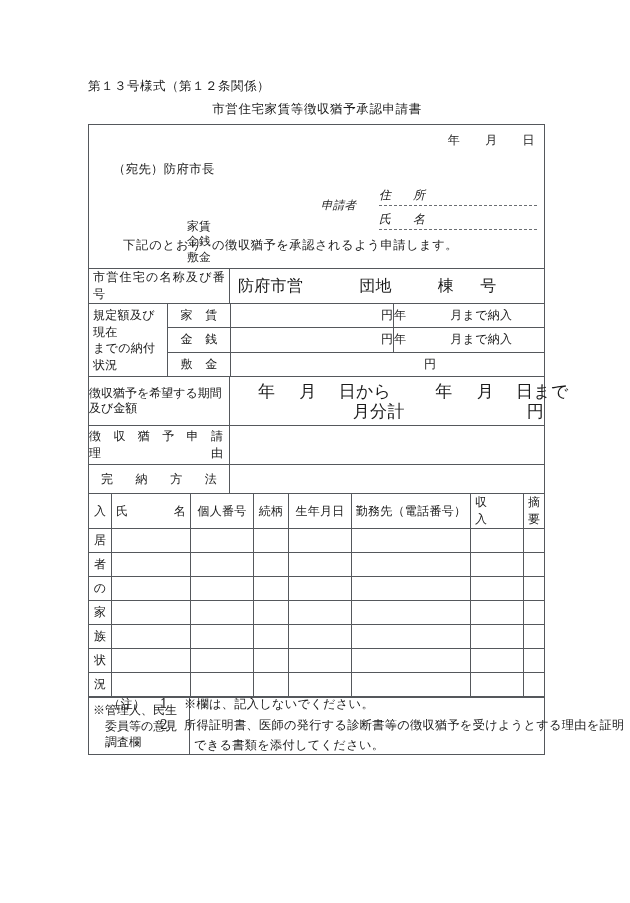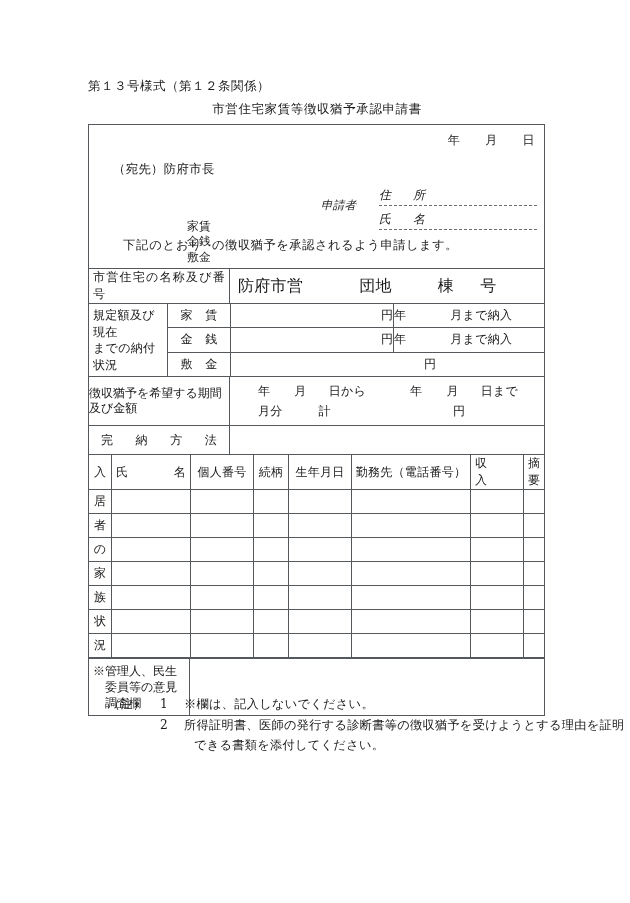--- a/index.html
+++ b/index.html
@@ -199,30 +199,31 @@
     white-space: nowrap;
     padding-left: 32px;
     letter-spacing: 0.3px;
   }
   .paid-cell .py { margin-right: 44px; }
 
   
   .period-cell {
     padding: 4px 0 4px 28px;
     line-height: 20px;
-    font-size: 12px;
+    font-size: 17px;
     white-space: nowrap;
     letter-spacing: 0.3px;
+    text-align: right;
   }
   .period-cell .l1 .a { margin-right: 24px; }
   .period-cell .l1 .b { margin-right: 22px; }
   .period-cell .l1 .c { margin-right: 44px; }
   .period-cell .l1 .d { margin-right: 24px; }
   .period-cell .l1 .e { margin-right: 22px; }
-  .period-cell .l2 .a { margin-right: 36px; }
+  .period-cell .l2 .a { }
   .period-cell .l2 .b { margin-right: 122px; }
 
   .blank-row td { height: 38px; }
   .blank-tall td { height: 28px; }
 
   
   .fam-head td { height: 21px; }
   .fam-body td { height: 23px; }
   .vert-cell {
     width: 22px;
@@ -353,20 +354,27 @@
         <td class="notop noright">
           <div class="period-cell">
             <div class="l1">
               <span class="a">年</span><span class="b">月</span><span class="c">日から</span><span class="d">年</span><span class="e">月</span><span>日まで</span>
             </div>
             <div class="l2">
               <span class="a">月分</span><span class="b">計</span><span>円</span>
             </div>
           </div>
         </td>
+      </tr>
+      <tr class="blank-row">
+        <td class="lbl-left noleft" style="width:140px">
+          <span class="spread" style="padding:0 6px 0 0">徴収猶予申請</span>
+          <span class="spread" style="padding:0 6px 0 0">理　　　　由</span>
+        </td>
+        <td class="noright"></td>
       </tr>
       <tr class="blank-tall">
         <td class="lbl noleft" style="width:140px">
           <span class="spread" style="padding:0 12px">完　納　方　法</span>
         </td>
         <td class="noright"></td>
       </tr>
     </tbody>
       </table>
 

